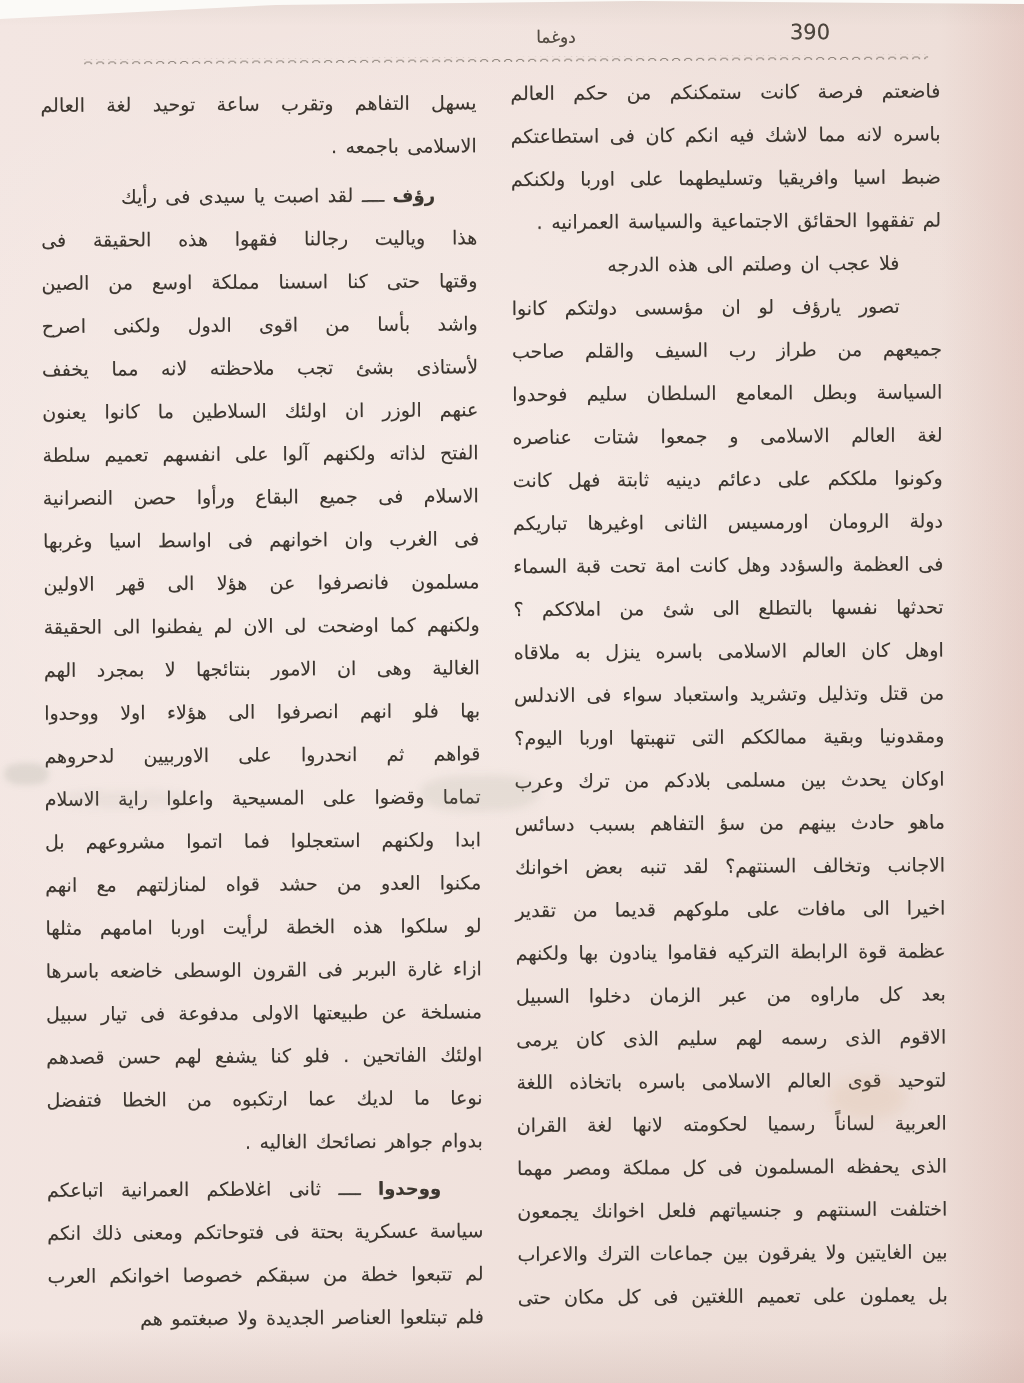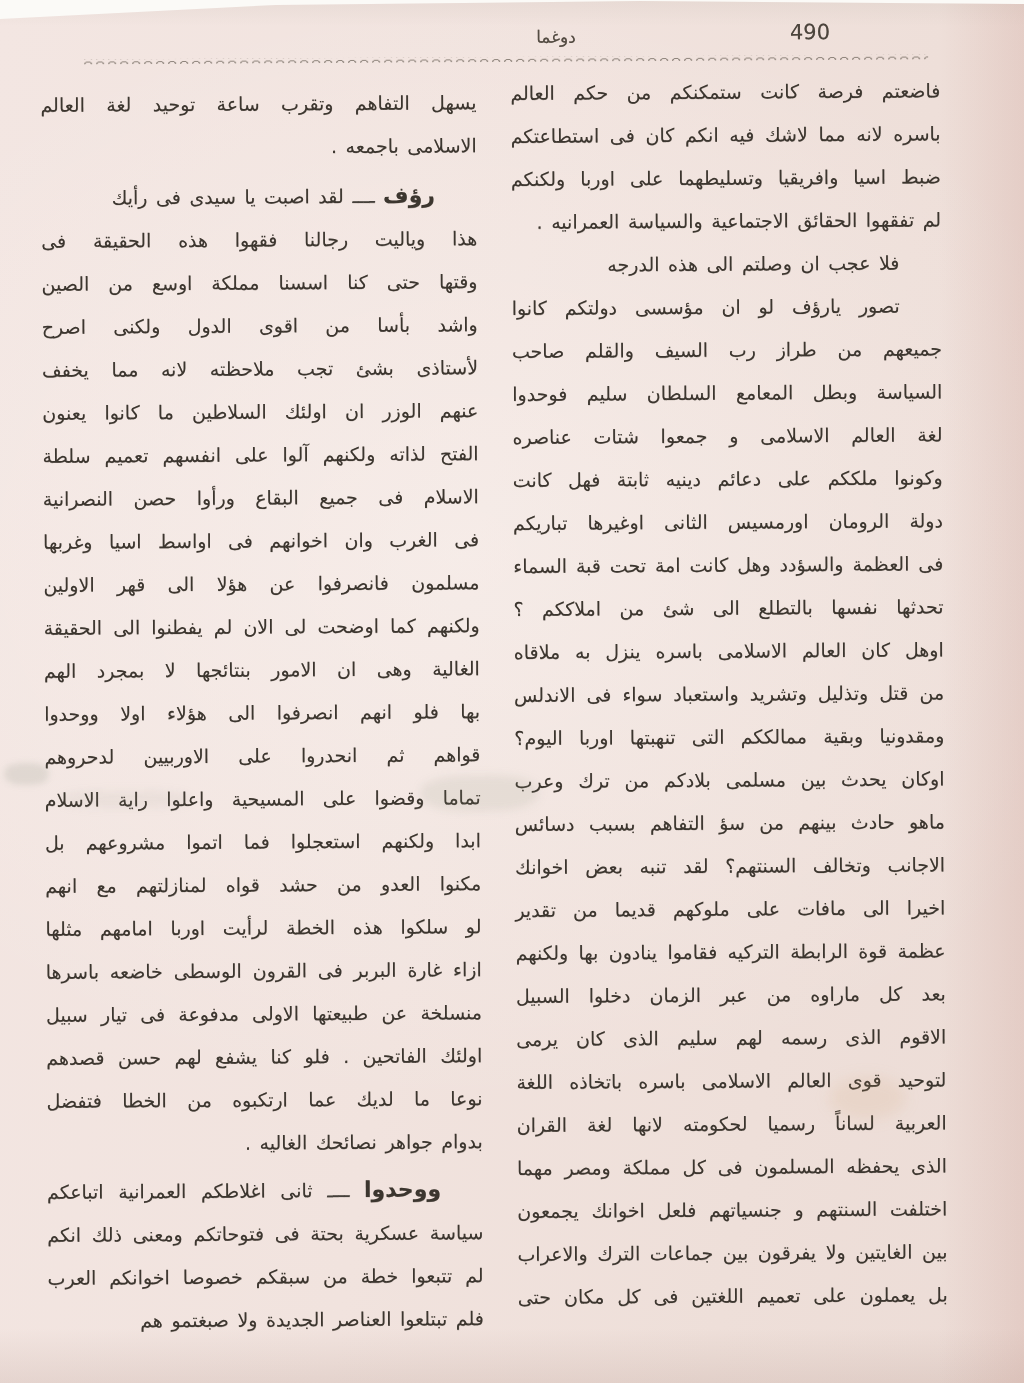--- a/index.html
+++ b/index.html
@@ -49,40 +49,40 @@
   }
   .col{font-size:19px;line-height:43px;word-spacing:2.5px;
     text-shadow:0.2px 0.3px 0.55px rgba(56,48,40,.38);}
   .col-right{width:430px;}
   .col-left{width:436px;margin-top:9px;}
   .line{text-align:justify;text-align-last:justify;white-space:nowrap_off;}
   .line.end{text-align-last:right;}
   .line.indent{padding-right:42px;}
   .p-gap{margin-top:6px;}
   .p-gap-sm{margin-top:4px;}
-  .lead{font-weight:bold;font-size:22px;letter-spacing:.5px;}
+  .lead{font-weight:bold;font-size:18px;letter-spacing:.5px;}
   .dash{letter-spacing:-1px;color:#45403a;font-style:italic;}
   .stain{position:absolute;pointer-events:none;}
   .stain-a{left:826px;top:1078px;width:78px;height:44px;border-radius:50%;
     background:rgba(198,156,104,.13);filter:blur(7px);}
   .ghost-a{left:420px;top:775px;width:118px;height:36px;border-radius:40%;
     background:rgba(128,140,118,.12);filter:blur(4px);}
   .ghost-b{left:4px;top:760px;width:44px;height:22px;border-radius:40%;
     background:rgba(120,132,114,.16);filter:blur(3px);}
   .ghost-c{left:60px;top:788px;width:130px;height:18px;border-radius:40%;
     background:rgba(140,148,130,.09);filter:blur(4px);}
 </style>
 </head>
 <body>
 
 <div class="page">
   <div class="content">
 
     <div class="header-title">دوغما</div>
-    <div class="page-number">490</div>
+    <div class="page-number">390</div>
     <div class="wavy-rule"></div>
 
     <div class="columns">
 
       <div class="col col-right">
         <div>
           <div class="line">فاضعتم فرصة كانت ستمكنكم من حكم العالم</div>
           <div class="line">باسره لانه مما لاشك فيه انكم كان فى استطاعتكم</div>
           <div class="line">ضبط اسيا وافريقيا وتسليطهما على اوربا ولكنكم</div>
           <div class="line end">لم تفقهوا الحقائق الاجتماعية والسياسة العمرانيه .</div>

